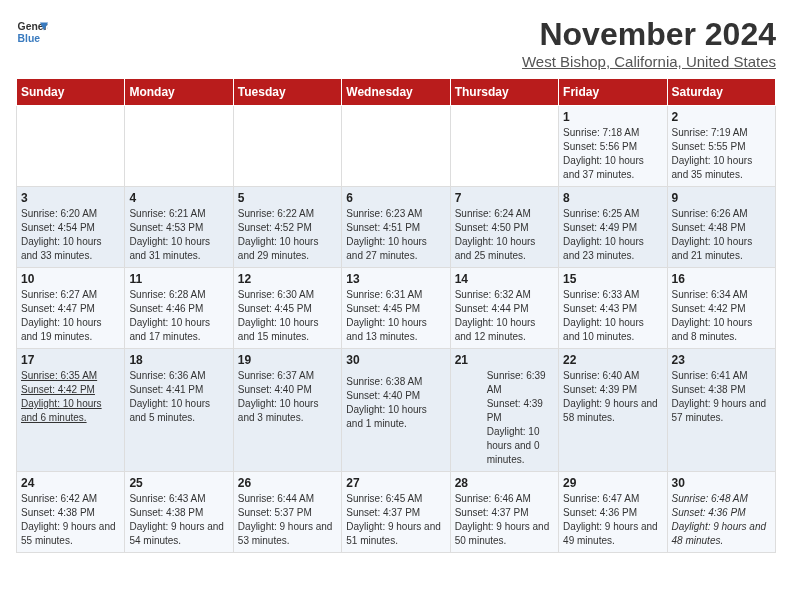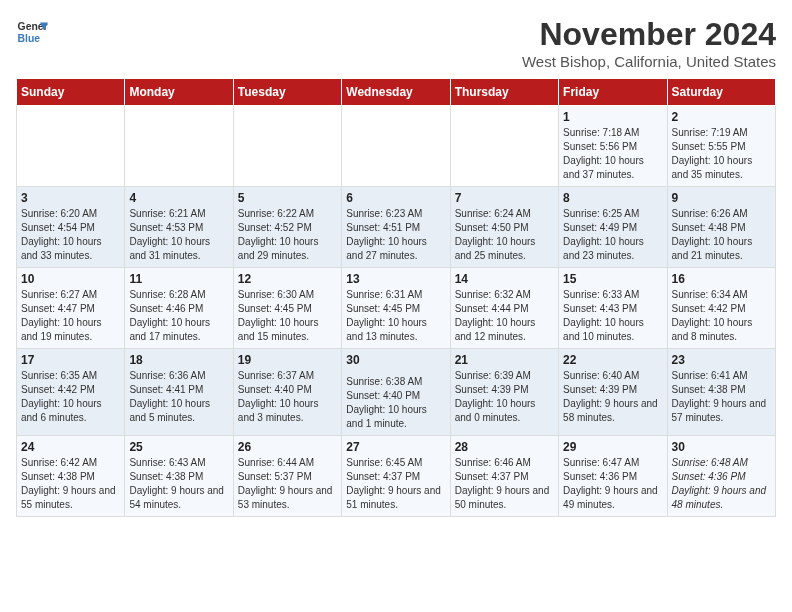--- a/index.html
+++ b/index.html
@@ -29,20 +29,21 @@
       text-align: right;
     }
     .month-title {
       font-size: 32px;
       font-weight: bold;
       color: #333;
     }
     .location-title {
       font-size: 15px;
       color: #555;
+      text-decoration: underline;
     }
     .calendar-table {
       width: 100%;
       border-collapse: collapse;
       font-size: 11px;
     }
     .calendar-table thead tr th {
       background-color: #b91c1c;
       color: #fff;
       padding: 6px 4px;
@@ -213,21 +214,21 @@
         <td>
           <div class="day-number">16</div>
           <div class="day-info" style="white-space: pre-line;">Sunrise: 6:34 AM
 Sunset: 4:42 PM
 Daylight: 10 hours and 8 minutes.</div>
         </td>
       </tr>
       <tr>
         <td>
           <div class="day-number">17</div>
-          <div class="day-info" style="white-space: pre-line;">Sunrise: 6:35 AM
+          <div class="day-info" style="white-space: pre-line; text-decoration: underline;">Sunrise: 6:35 AM
 Sunset: 4:42 PM
 Daylight: 10 hours and 6 minutes.</div>
         </td>
         <td>
           <div class="day-number">18</div>
           <div class="day-info" style="white-space: pre-line;">Sunrise: 6:36 AM
 Sunset: 4:41 PM
 Daylight: 10 hours and 5 minutes.</div>
         </td>
         <td>
@@ -237,21 +238,21 @@
 Daylight: 10 hours and 3 minutes.</div>
         </td>
         <td>
           <div class="day-number">30</div>
           <div class="day-info" style="white-space: pre-line; margin-top: 8px;">Sunrise: 6:38 AM
 Sunset: 4:40 PM
 Daylight: 10 hours and 1 minute.</div>
         </td>
         <td>
           <div class="day-number">21</div>
-          <div class="day-info" style="white-space: pre-line;">Sunrise: 6:39 AM
+          <div class="day-info" style="white-space: pre-line; margin-left: 32px;">Sunrise: 6:39 AM
 Sunset: 4:39 PM
 Daylight: 10 hours and 0 minutes.</div>
         </td>
         <td>
           <div class="day-number">22</div>
           <div class="day-info" style="white-space: pre-line;">Sunrise: 6:40 AM
 Sunset: 4:39 PM
 Daylight: 9 hours and 58 minutes.</div>
         </td>
         <td>

